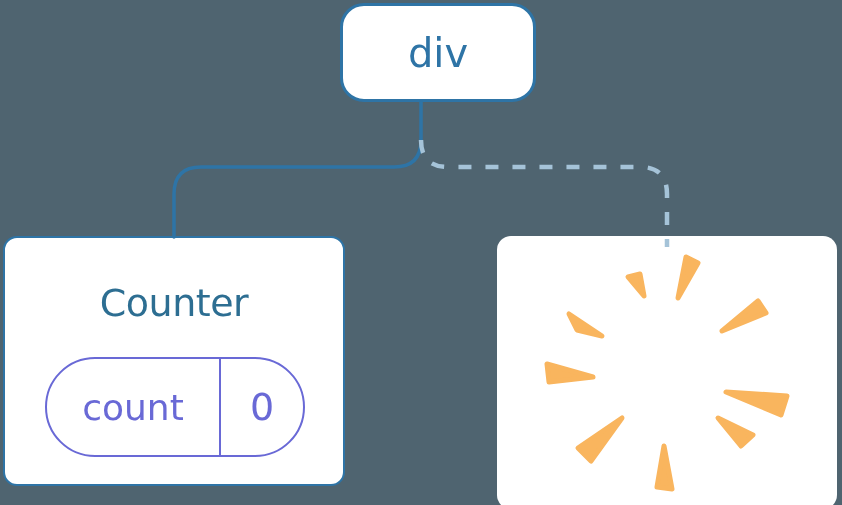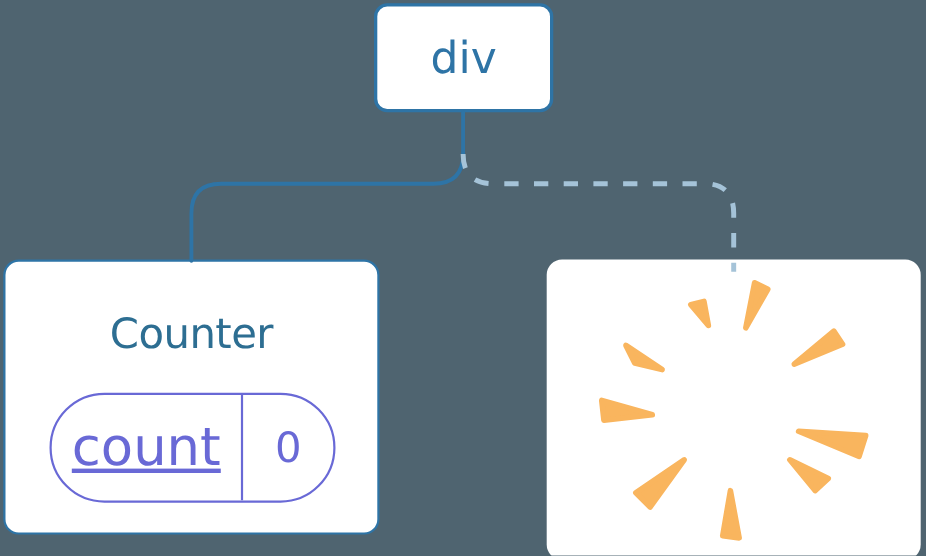--- a/index.html
+++ b/index.html
@@ -28,24 +28,24 @@
   .connectors .solid{
     fill:none;stroke:var(--steel);stroke-width:3.5;stroke-linecap:round;
   }
   .connectors .dashed{
     fill:none;stroke:var(--dash);stroke-width:4.5;
     stroke-dasharray:13 14;stroke-linecap:butt;
   }
 
   
   .node-div{
-    position:absolute;left:340px;top:3px;width:163px;height:99px;
+    position:absolute;left:340px;top:3px;width:196px;height:99px;
     background:var(--card);
     border:3px solid var(--steel);
-    border-radius:12px;
+    border-radius:24px;
     box-sizing:border-box;
     display:flex;align-items:center;justify-content:center;
     z-index:2;
   }
   .node-div span{
     color:var(--steel);
     font-size:40px;
     line-height:1;
   }
 
@@ -75,22 +75,21 @@
     border:2.5px solid var(--purple);
     border-radius:52px;
     box-sizing:border-box;
     display:flex;
     overflow:hidden;
   }
   .state-key{
     width:172px;
     display:flex;align-items:center;justify-content:center;
     color:var(--purple);
-    font-size:48px;
-    text-decoration:underline;
+    font-size:36px;
   }
   .state-value{
     flex:1;
     border-left:2.5px solid var(--purple);
     display:flex;align-items:center;justify-content:center;
     color:var(--purple);
     font-size:38px;
   }
 
   

